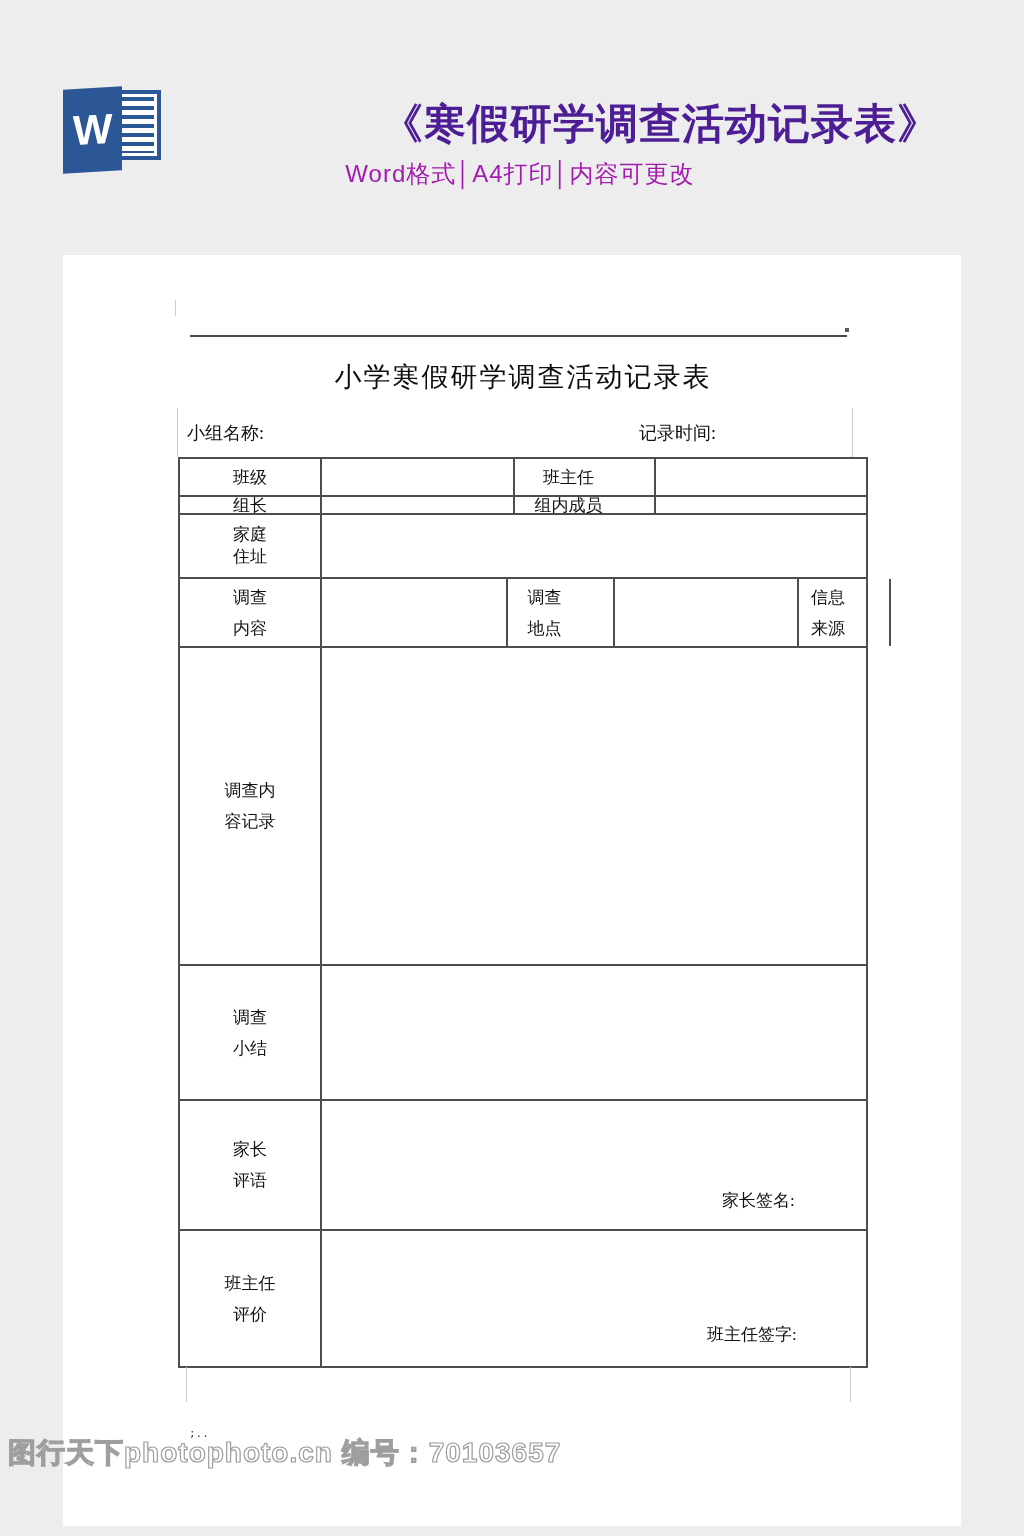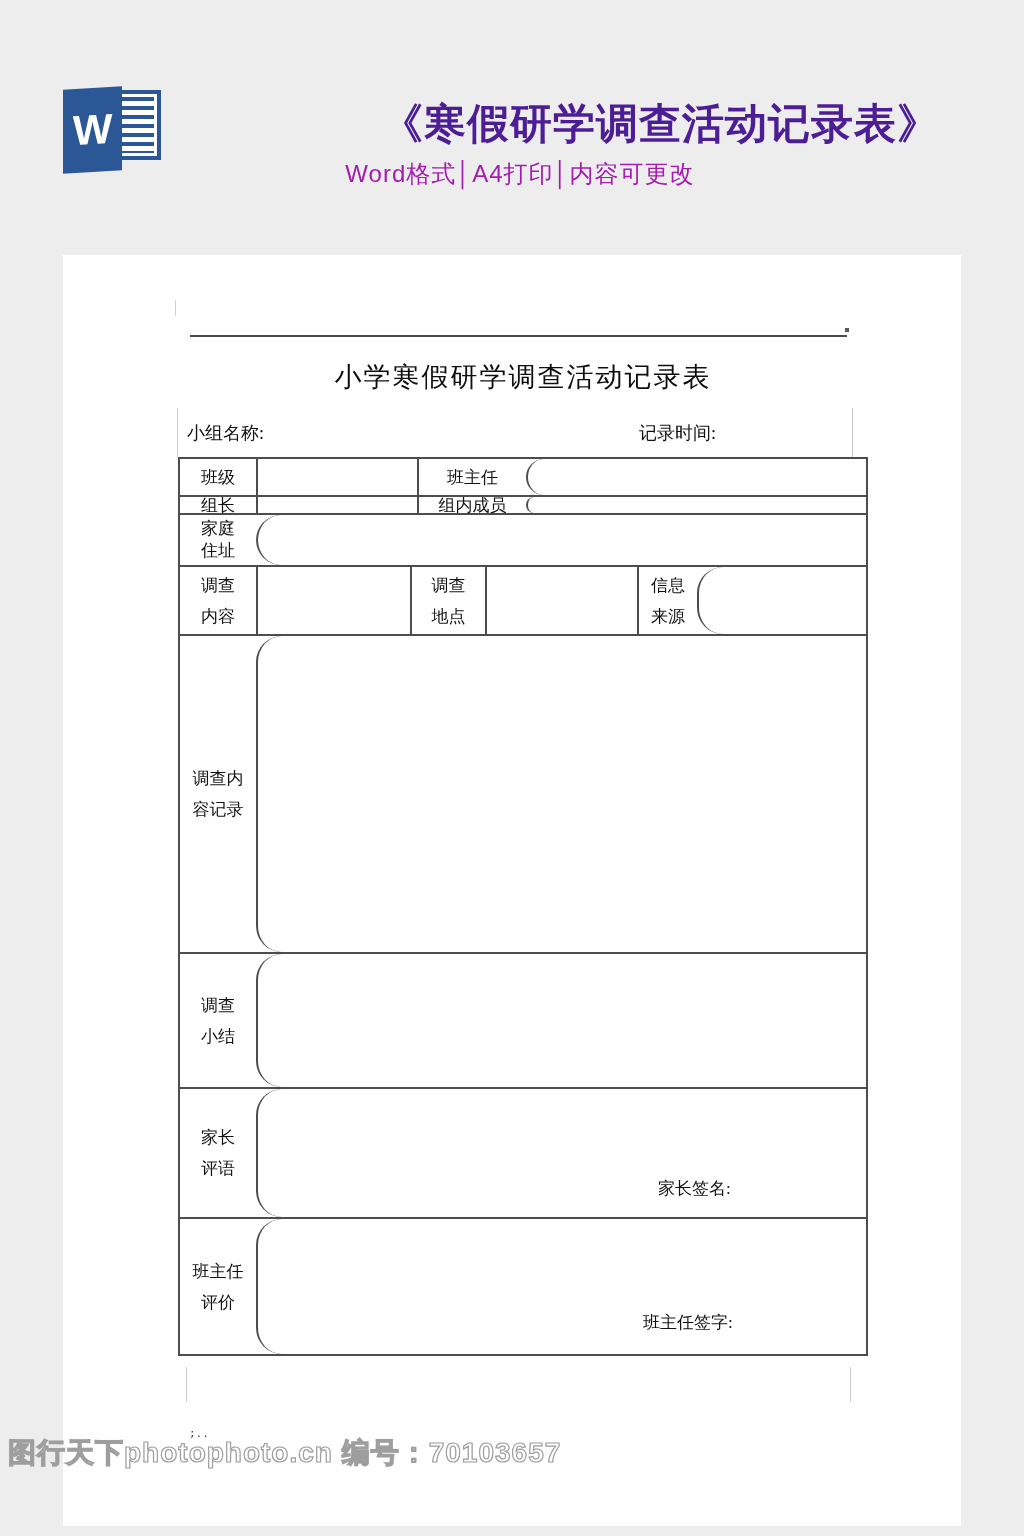--- a/index.html
+++ b/index.html
@@ -63,26 +63,26 @@
 
   
   .tbl {
     position:absolute; left:115px; top:202px; width:690px;
     border:2px solid #4d4d4d; font-size:17px;
   }
   .trow { display:flex; }
   .trow + .trow { border-top:2px solid #4d4d4d; }
   .tcell {
     display:flex; flex-direction:column; align-items:center; justify-content:center;
-    text-align:right; position:relative;
+    text-align:right; position:relative;margin-left:32px;
   }
   .tcell + .tcell { border-left:2px solid #4d4d4d; }
-  .grow { flex:1 1 auto;border-radius:26px; }
-
-  .h36{height:36px} .h35{height:18px} .h48{height:52px} .h69{height:69px}
+  .grow { flex:1 1 auto; }
+
+  .h36{height:36px} .h35{height:18px} .h48{height:64px} .h69{height:69px}
   .h318{height:318px} .h135{height:135px} .h130{height:130px} .h137{height:137px}
 
   .w76{flex:0 0 76px} .w161{flex:0 0 161px} .w109{flex:0 0 109px}
   .w154{flex:0 0 154px} .w75{flex:0 0 75px} .w152{flex:0 0 152px} .w60{flex:0 0 60px}
 
   .lh22 .line{ line-height:22px; }
   .lh31 .line{ line-height:31px; }
 
   .sign-label { position:absolute; font-size:17px; white-space:nowrap; }
   .sign-parent  { left:400px; top:88px; }

